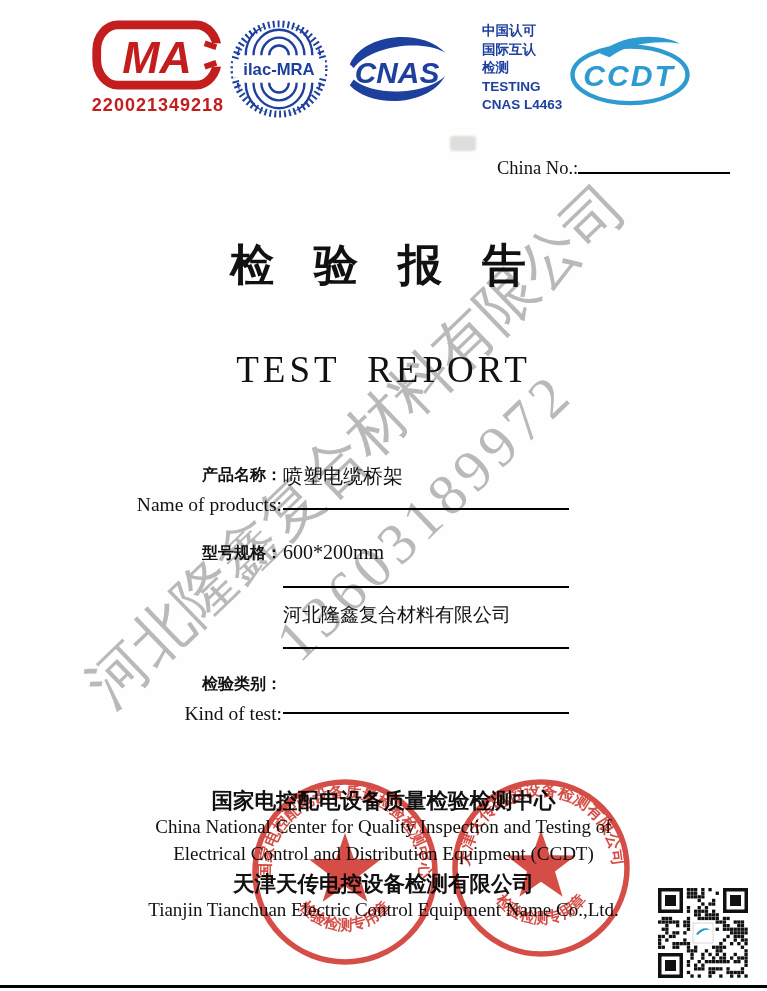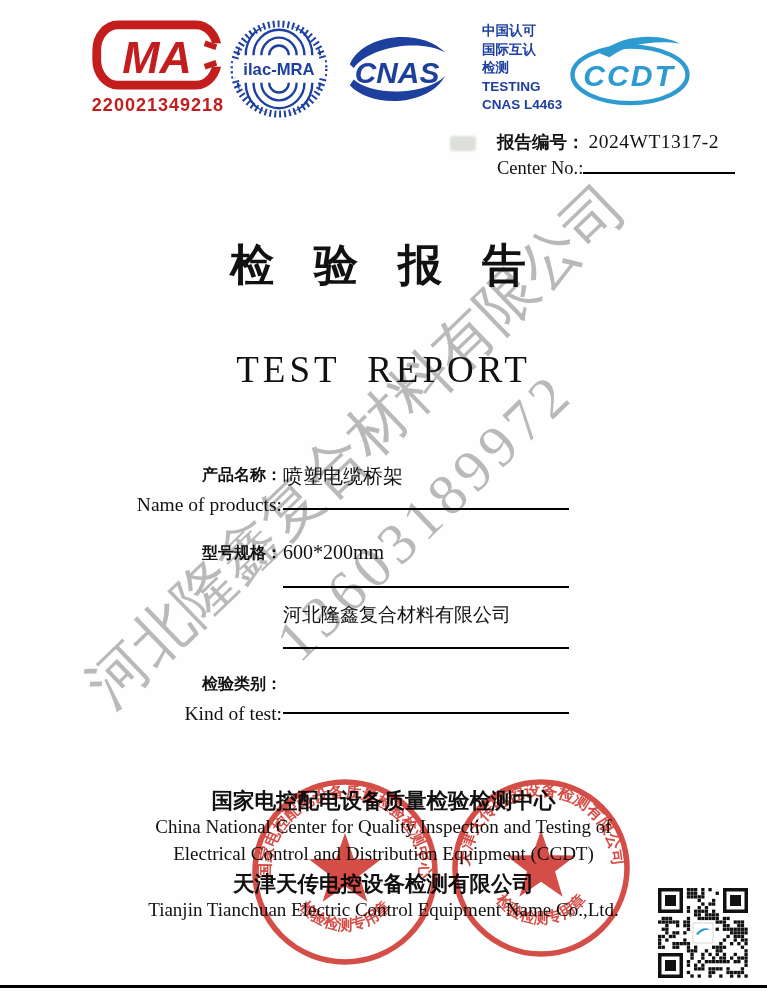--- a/index.html
+++ b/index.html
@@ -122,26 +122,22 @@
 
   <div class="abs ccdt">
     <svg width="128" height="76" viewBox="0 0 130 78">
       <ellipse cx="65" cy="44" rx="59" ry="29" fill="none" stroke="#2e9bd0" stroke-width="4.5"></ellipse>
       <path d="M34,22 C58,0 100,2 116,12 C92,8 62,12 44,26 Z" fill="#2e9bd0"></path>
       <text x="64" y="55" text-anchor="middle" font-family="Liberation Sans, sans-serif" font-weight="bold" font-style="italic" font-size="31" letter-spacing="2" fill="#2e9bd0">CCDT</text>
     </svg>
   </div>
 
   <div class="abs ink-smudge"></div>
-  <div class="abs repno-line1">
-    <span class="repno-label">报告编号：</span>
-    <span class="repno-value">2024WT1317-2</span>
-  </div>
   <div class="abs repno-line2">
-    <span>Center No.:</span><span class="repno-underline"></span>
+    <span>China No.:</span><span class="repno-underline"></span>
   </div>
 
   <div class="abs title-cn">
     <span>检验报告</span>
   </div>
   <div class="abs title-en">TEST REPORT</div>
 
   <div class="abs flabels" style="top:462px">
     <div class="lcn">产品名称：</div>
     <div class="len">Name of products:</div>

